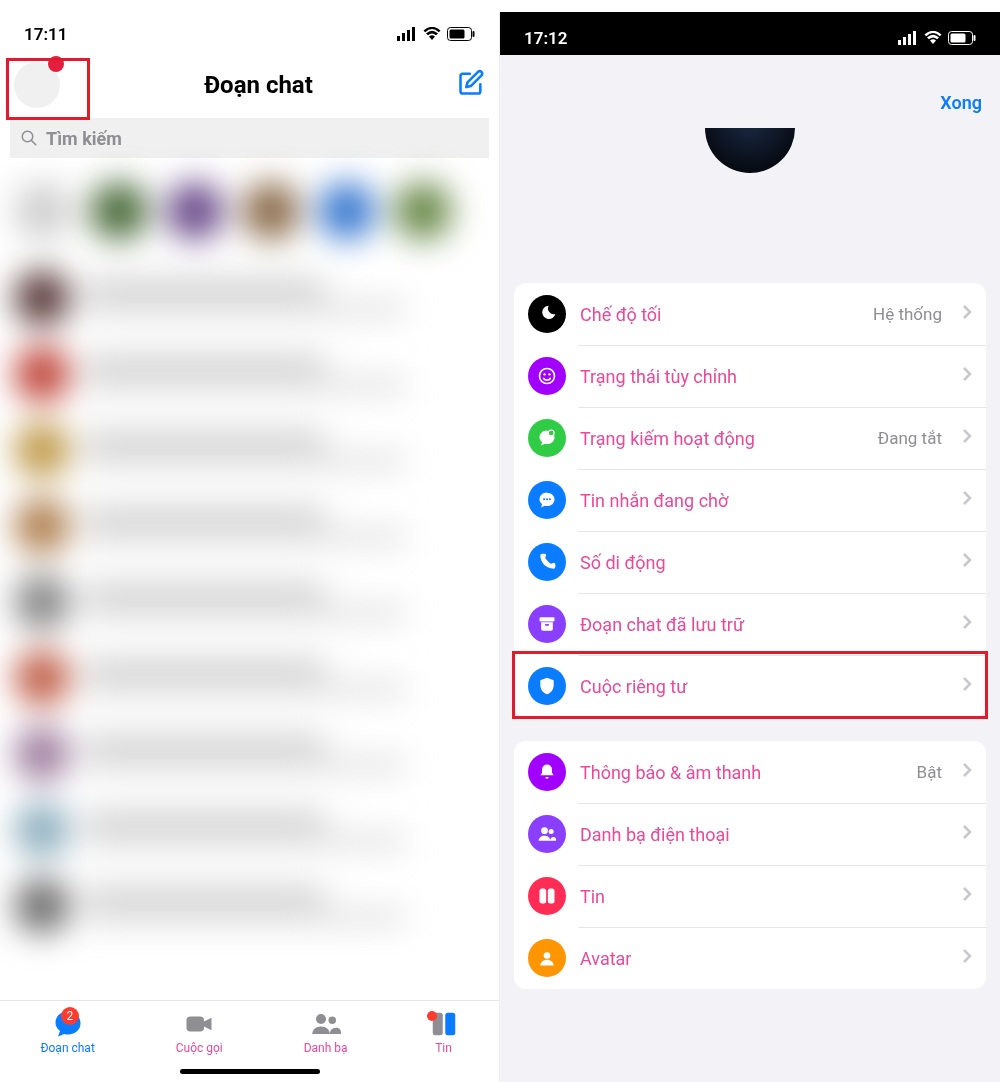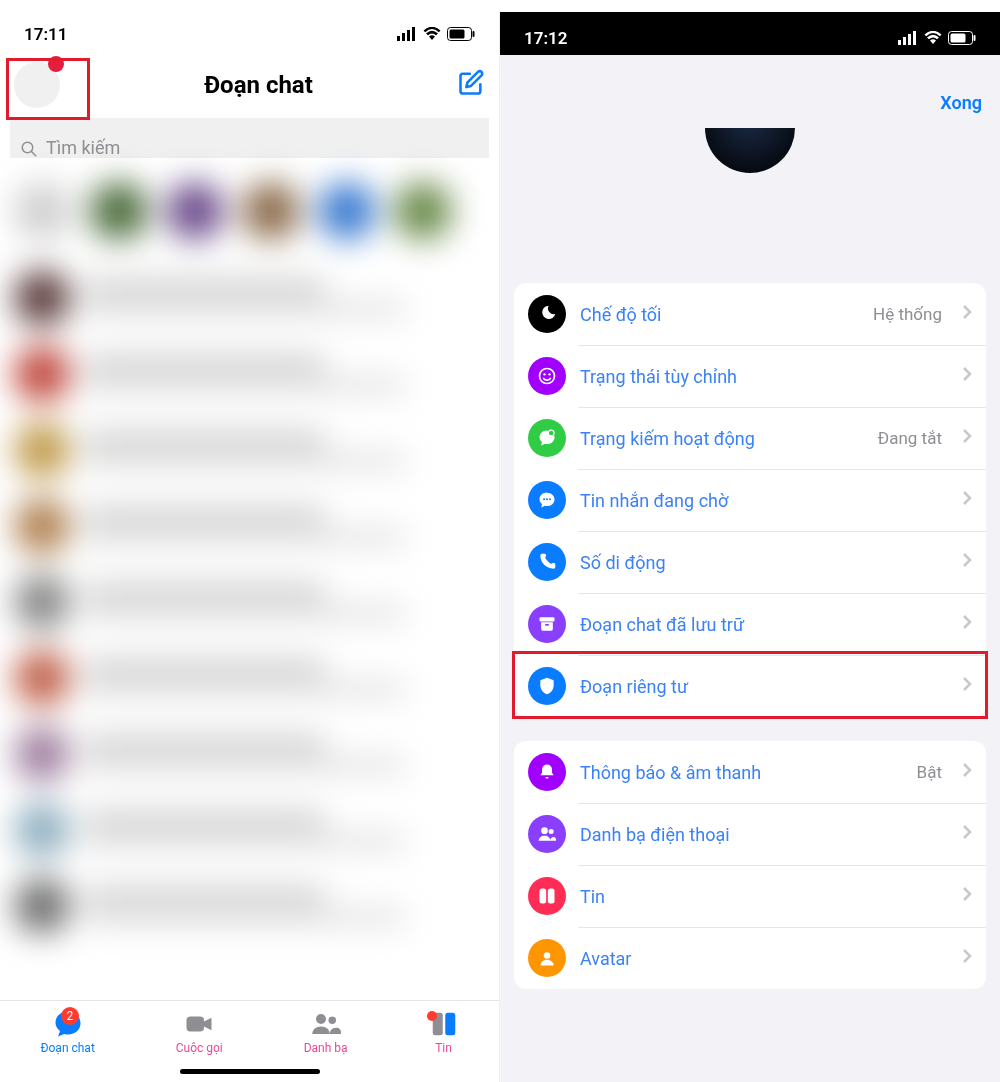--- a/index.html
+++ b/index.html
@@ -50,25 +50,26 @@
     pointer-events: none;
   }
   .left-title { font-size: 24px; font-weight: 700; }
   .compose-icon svg { width: 28px; height: 28px; }
   .search-bar {
     margin: 0 10px;
     background: #f0f0f0;
     border-radius: 0;
     height: 40px;
     display: flex;
-    align-items: flex-end;
+    align-items: center;
     padding: 0 10px;
     gap: 8px;
     color: #8e8e93;
     font-size: 18px;
+    font-weight: bold;
   }
   .search-bar svg { width: 18px; height: 18px; }
   .blurred-content {
     margin: 14px 8px 0 8px;
     height: 820px;
     filter: blur(16px);
     display: flex;
     flex-direction: column;
     gap: 20px;
     padding: 10px 6px;
@@ -184,21 +185,21 @@
   }
   .row-icon {
     width: 38px; height: 38px;
     border-radius: 50%;
     display: flex;
     align-items: center;
     justify-content: center;
     flex-shrink: 0;
   }
   .row-icon svg { width: 20px; height: 20px; fill: #fff; }
-  .row-label { flex: 1; font-size: 18px; color: #3b82f6; }
+  .row-label { flex: 1; font-size: 18px; color: #ec4899; }
   .row-value { font-size: 17px; color: #8e8e93; margin-right: 6px; }
   .chevron svg { width: 10px; height: 16px; stroke: #c7c7cc; fill: none; stroke-width: 2.5; }
   .highlight-privacy {
     position: absolute;
     border: 3px solid #e11b2c;
     left: 12px;
     right: 12px;
     pointer-events: none;
   }
 </style>
@@ -457,21 +458,21 @@
       <div class="chevron"><svg viewBox="0 0 10 16">
               <polyline points="2,2 8,8 2,14"></polyline>
             </svg></div>
     </div>
         <div class="settings-row">
       <div class="row-icon" style="background:#0a7cff">
         <svg viewBox="0 0 24 24">
               <use href="#ic-shield"></use>
             </svg>
       </div>
-      <div class="row-label">Đoạn riêng tư</div>
+      <div class="row-label">Cuộc riêng tư</div>
 
       <div class="chevron"><svg viewBox="0 0 10 16">
               <polyline points="2,2 8,8 2,14"></polyline>
             </svg></div>
     </div>
       </div>
     <div class="settings-group" id="group2">
         <div class="settings-row">
       <div class="row-icon" style="background:#a100ff">
         <svg viewBox="0 0 24 24">

